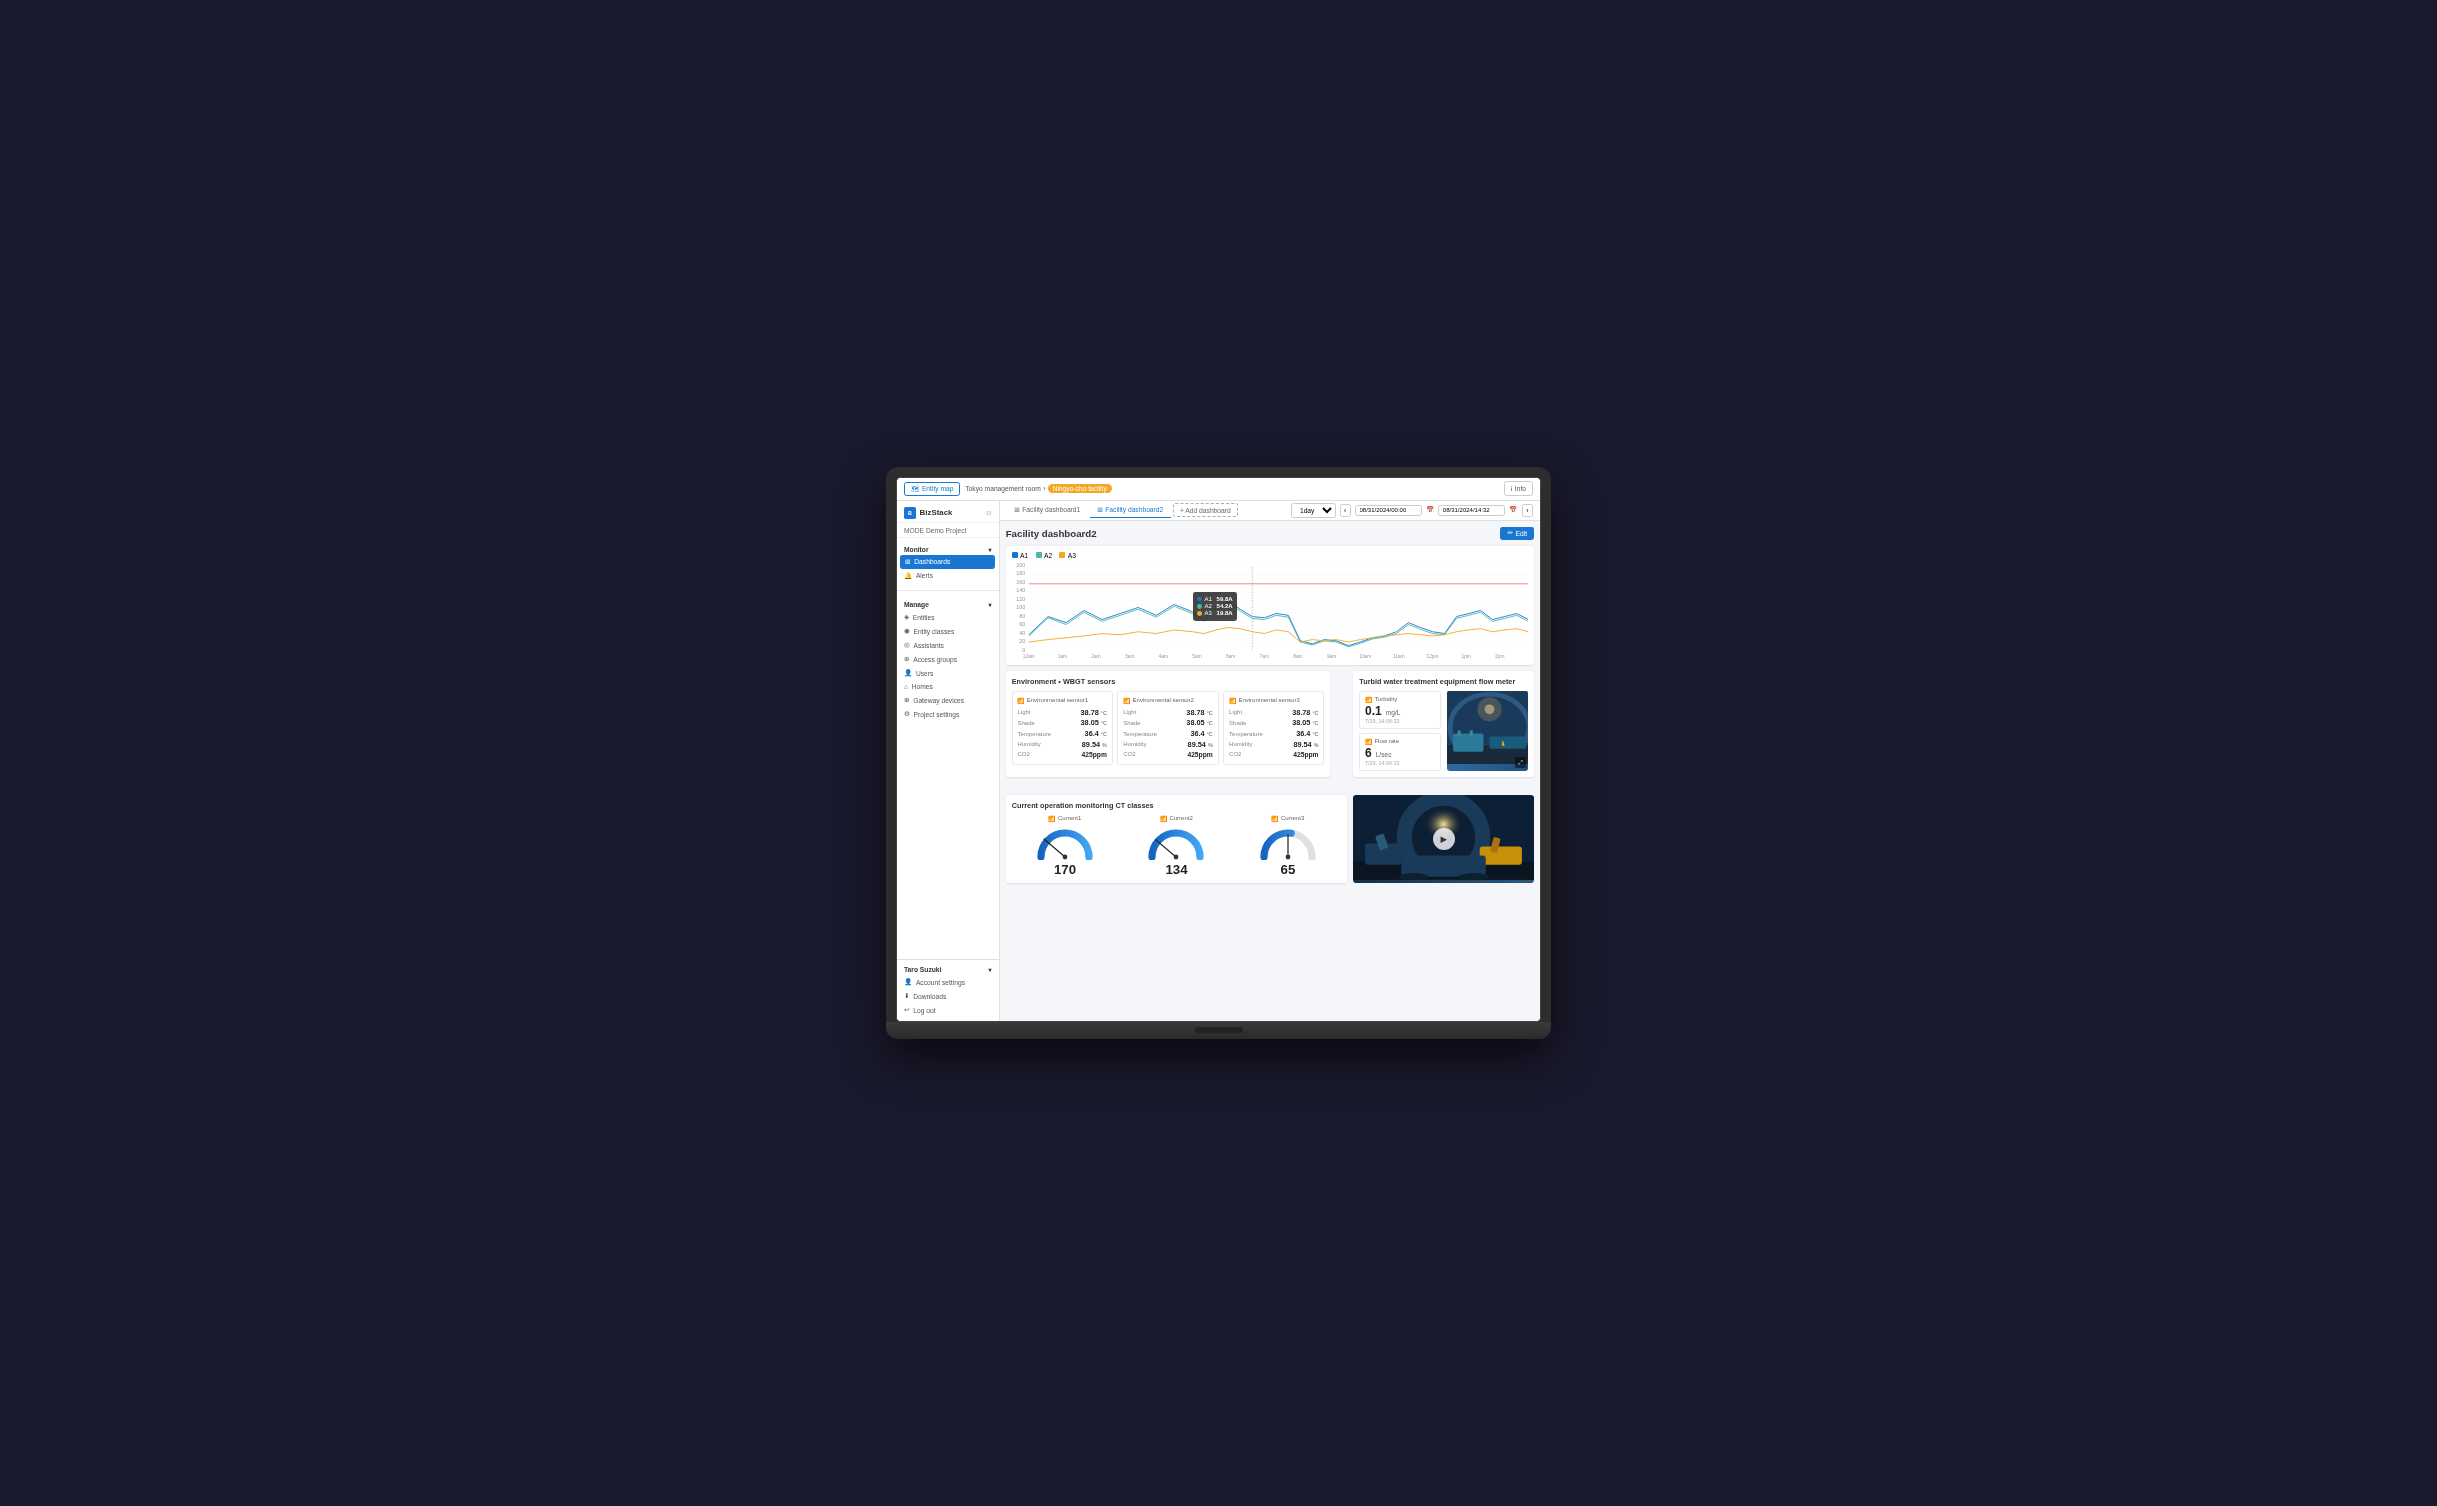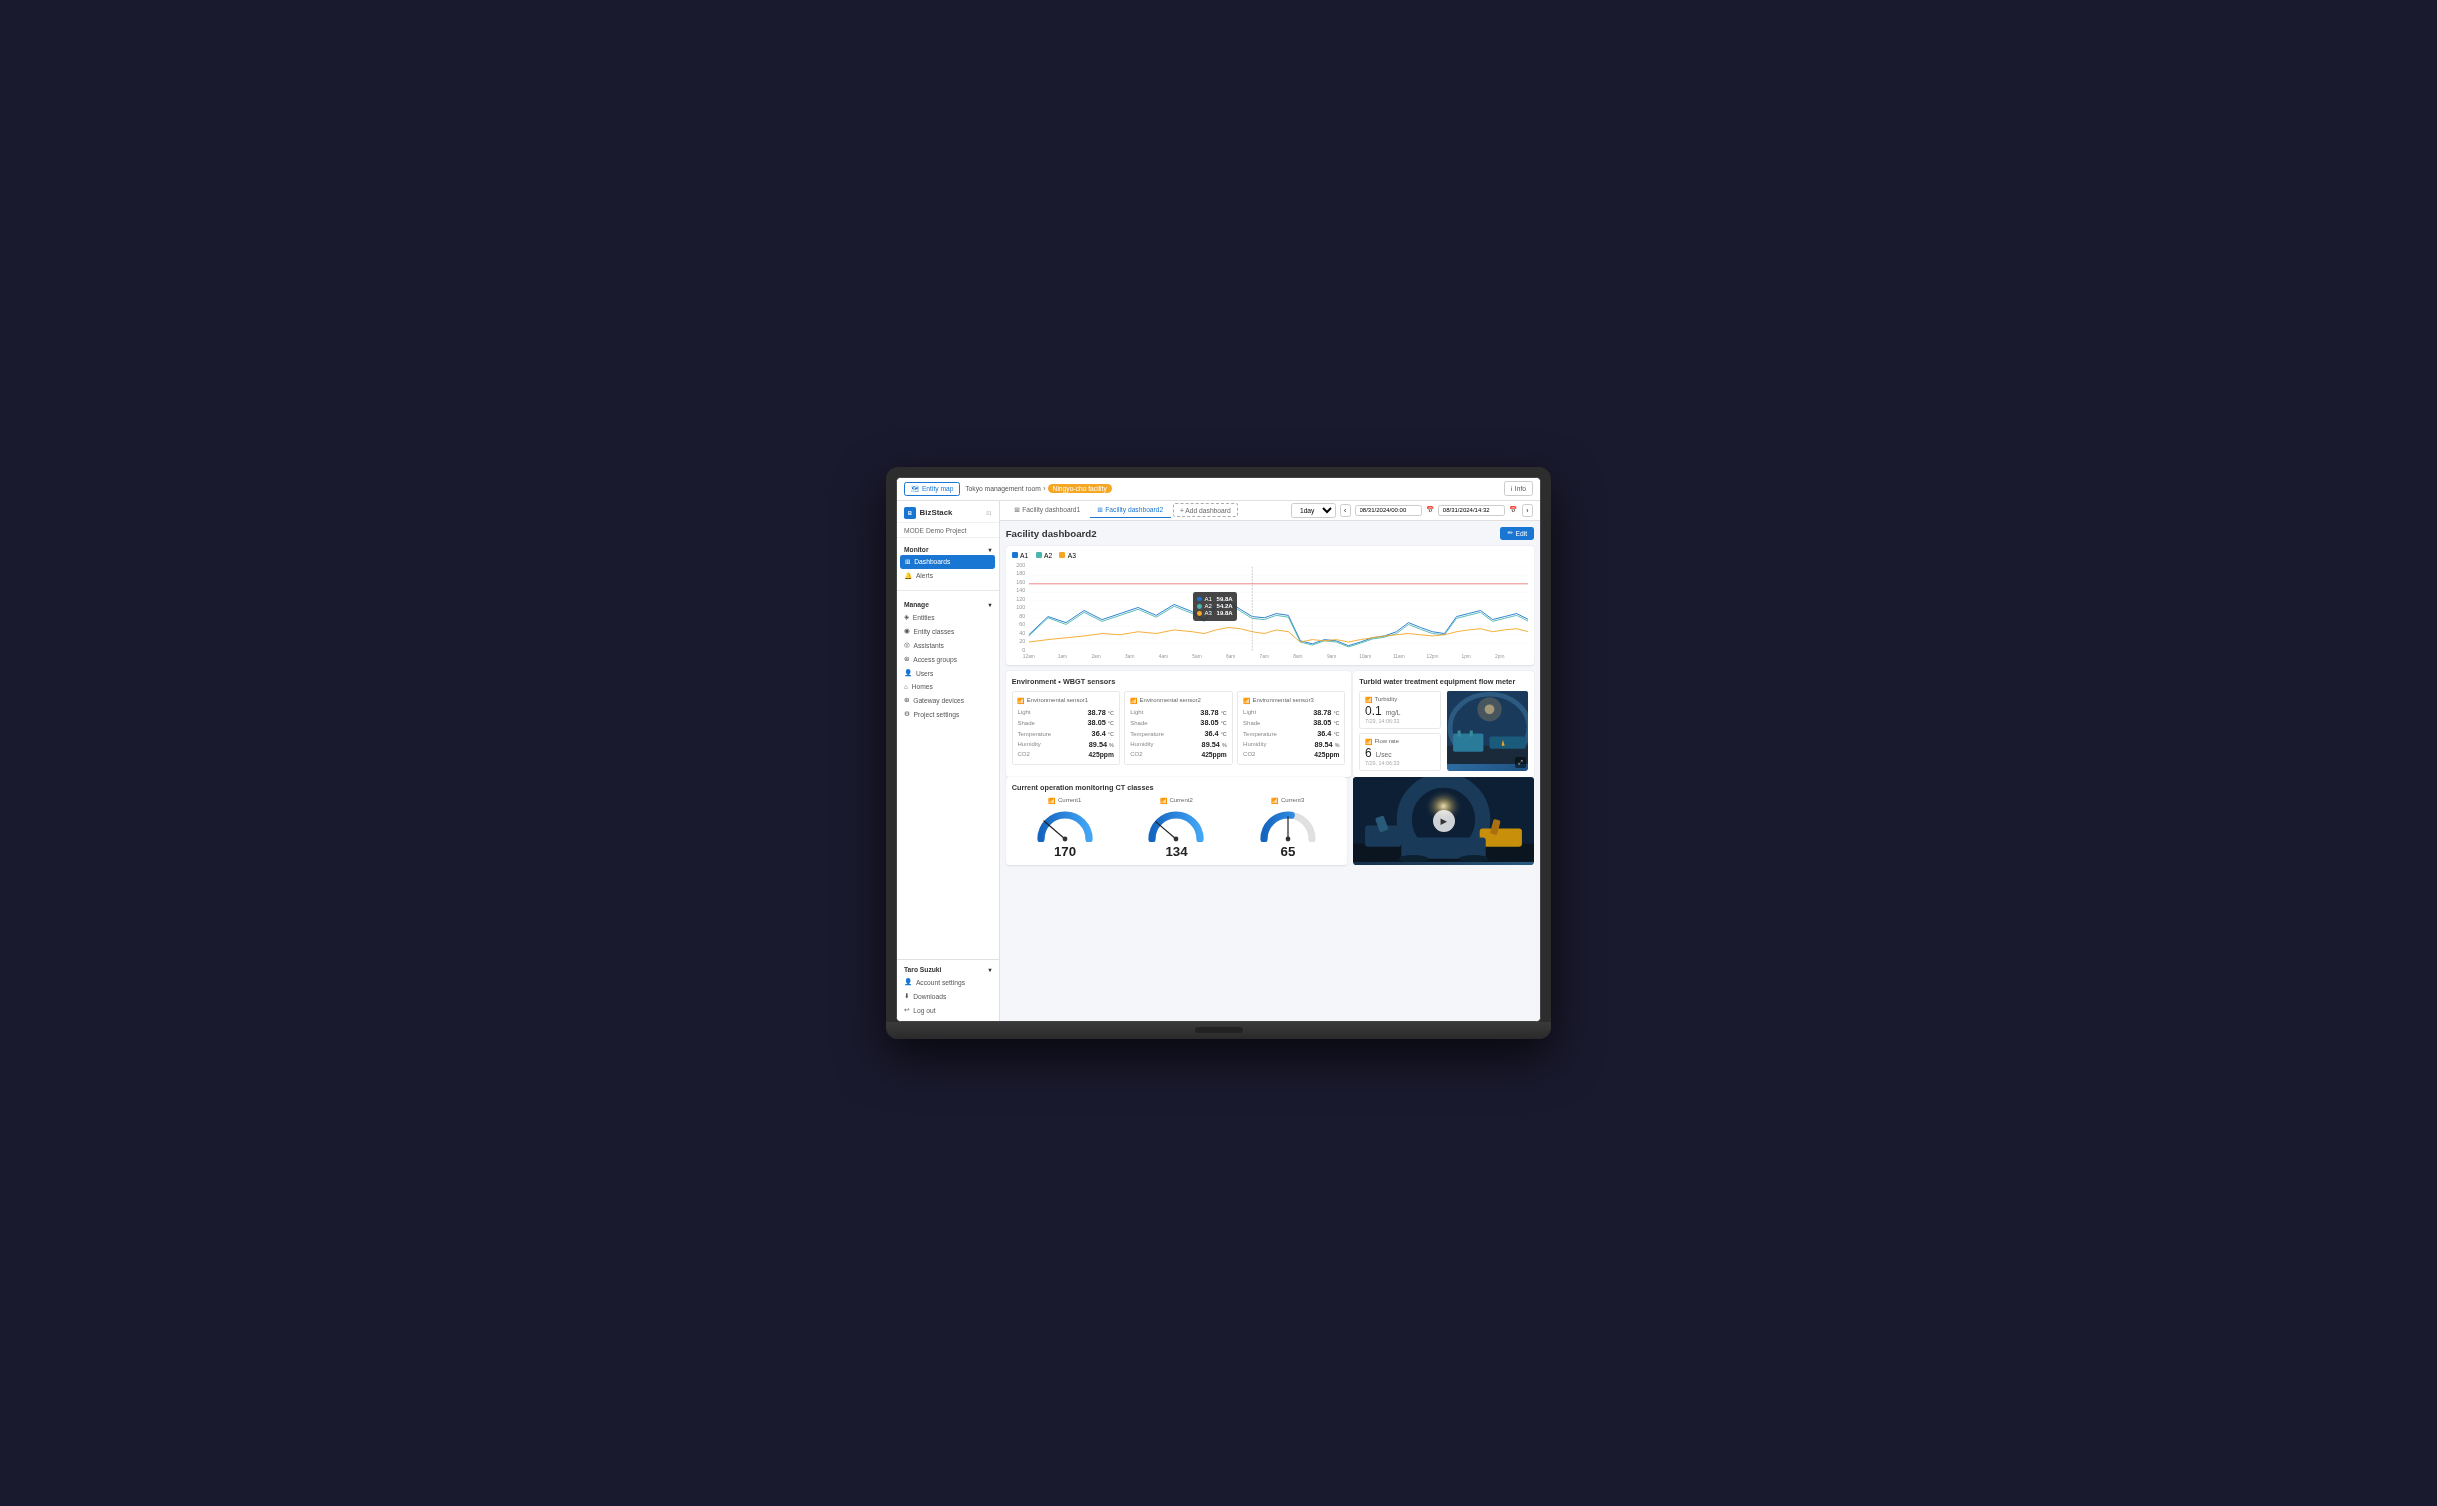--- a/index.html
+++ b/index.html
@@ -439,21 +439,21 @@
       font-size: 6px;
       color: #666;
       display: flex;
       align-items: center;
       gap: 1.8px;
       margin-bottom: 1.2px;
     }
 
     .metric-value {
       font-size: 12px;
-      font-weight: 400;
+      font-weight: 700;
       color: #222;
     }
 
     .metric-unit {
       font-size: 6.7px;
       color: #666;
       margin-left: 1.8px;
     }
 
     .metric-time {
@@ -808,21 +808,21 @@
                   </div>
                   <div class="tooltip-row">
                     <div class="tooltip-dot" style="background:#f5a623"></div>
                     <span>A3</span>
                     <span style="margin-left:2.4px;font-weight:600">19.8A</span>
                   </div>
                 </div>
               </div>
             </div>
 
-            <div style="display:grid;grid-template-columns:1fr 181px;gap:2px;margin-bottom:0;">
+            <div style="display:grid;grid-template-columns:1fr 181px;gap:23px;margin-bottom:18px;">
 
               <div class="sensor-panel">
                 <div class="panel-title">Environment • WBGT sensors</div>
                 <div class="sensor-grid">
 
                   <div class="sensor-sub-panel">
                     <div class="sensor-sub-title">
                       <span>📶</span>
                       <span>Environmental sensor1</span>
                     </div>

